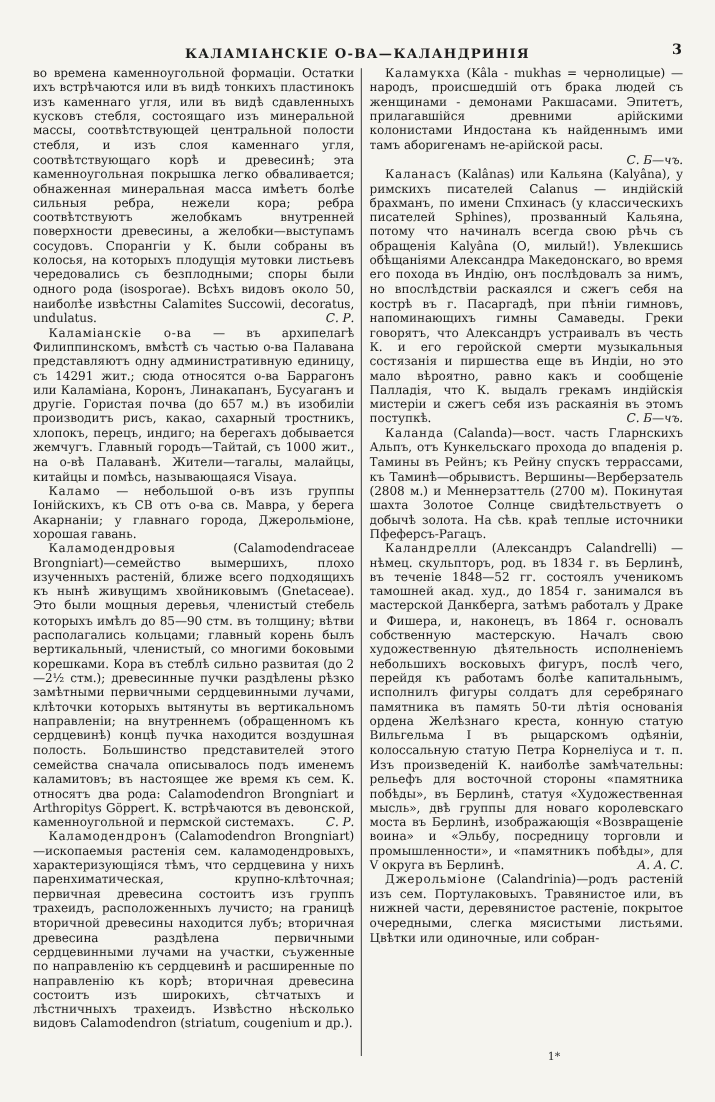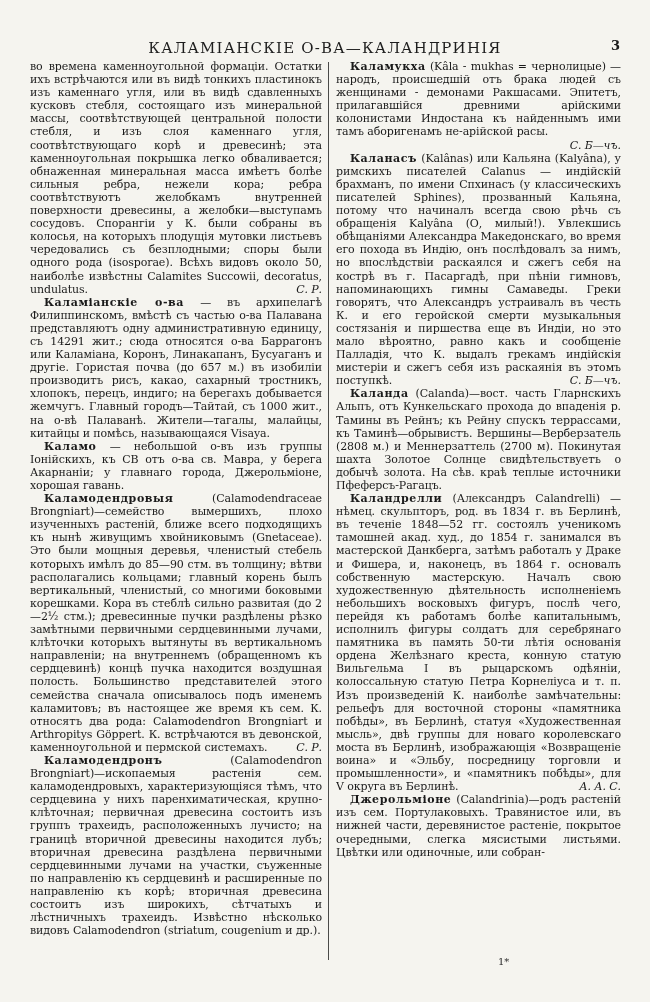--- a/index.html
+++ b/index.html
@@ -9,22 +9,22 @@
     background:#f5f4ef;
     color:#1a1a1a;
     font-family:"DejaVu Serif", serif;
     overflow:hidden;
   }
   .running-head{
     position:absolute;top:38px;left:30px;right:30px;height:18px;
     text-align:center;
   }
   .head-title{
-    font-weight:normal;
-    font-size:15px;
+    font-weight:bold;
+    font-size:12px;
     letter-spacing:1.2px;
     color:#1d1d1d;
   }
   .page-number{
     position:absolute;right:0;top:0;
     font-weight:bold;
     font-size:13px;
   }
   .column{
     position:absolute;top:60px;height:904px;
@@ -36,21 +36,21 @@
   }
   .col-left{left:30px;width:292px;}
   .col-right{left:336px;width:285px;}
   .divider{
     position:absolute;left:328px;top:62px;height:898px;width:1px;
     background:#4a4a48;
   }
   .article{margin:0;text-indent:14px;overflow:hidden;}
   .article.no-indent{text-indent:0;}
   .article-heading{
-    font-weight:bold;
+    font-weight:normal;
     letter-spacing:0.6px;
   }
   .article-signature{
     float:right;
     padding-left:10px;
   }
   .footer-mark{
     position:absolute;left:498px;top:956px;
     font-size:10px;color:#2a2a2a;
   }

